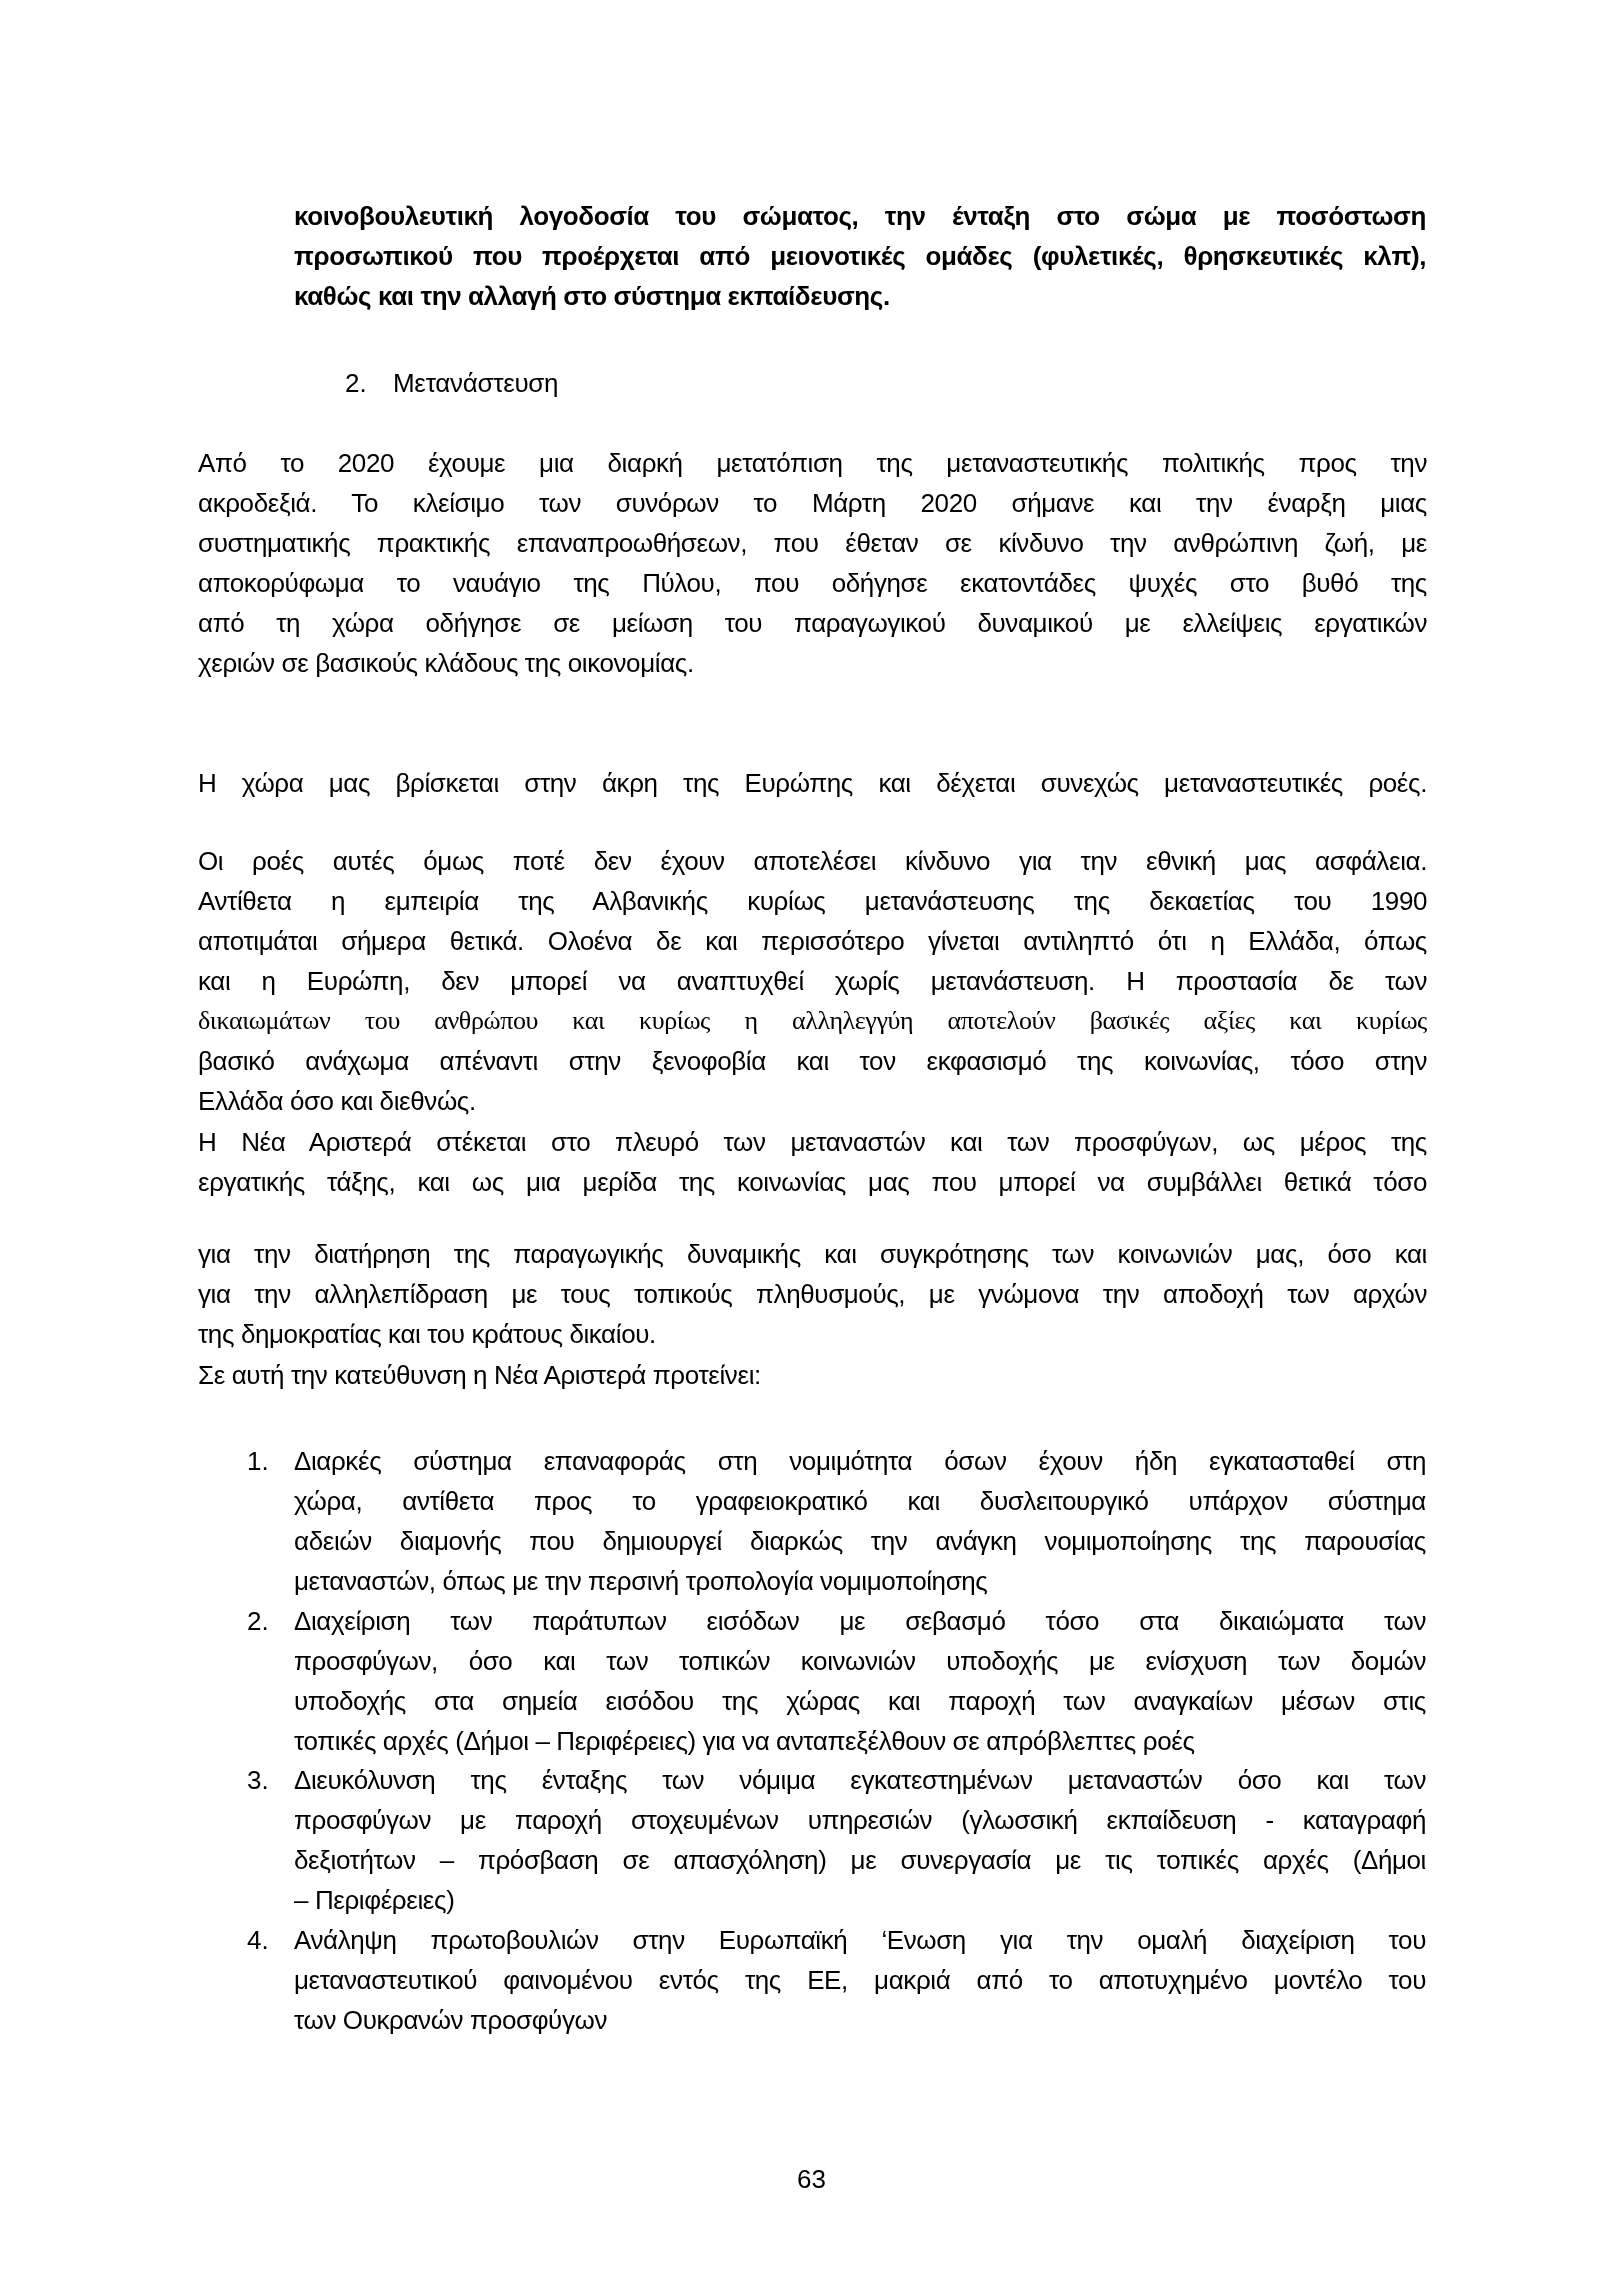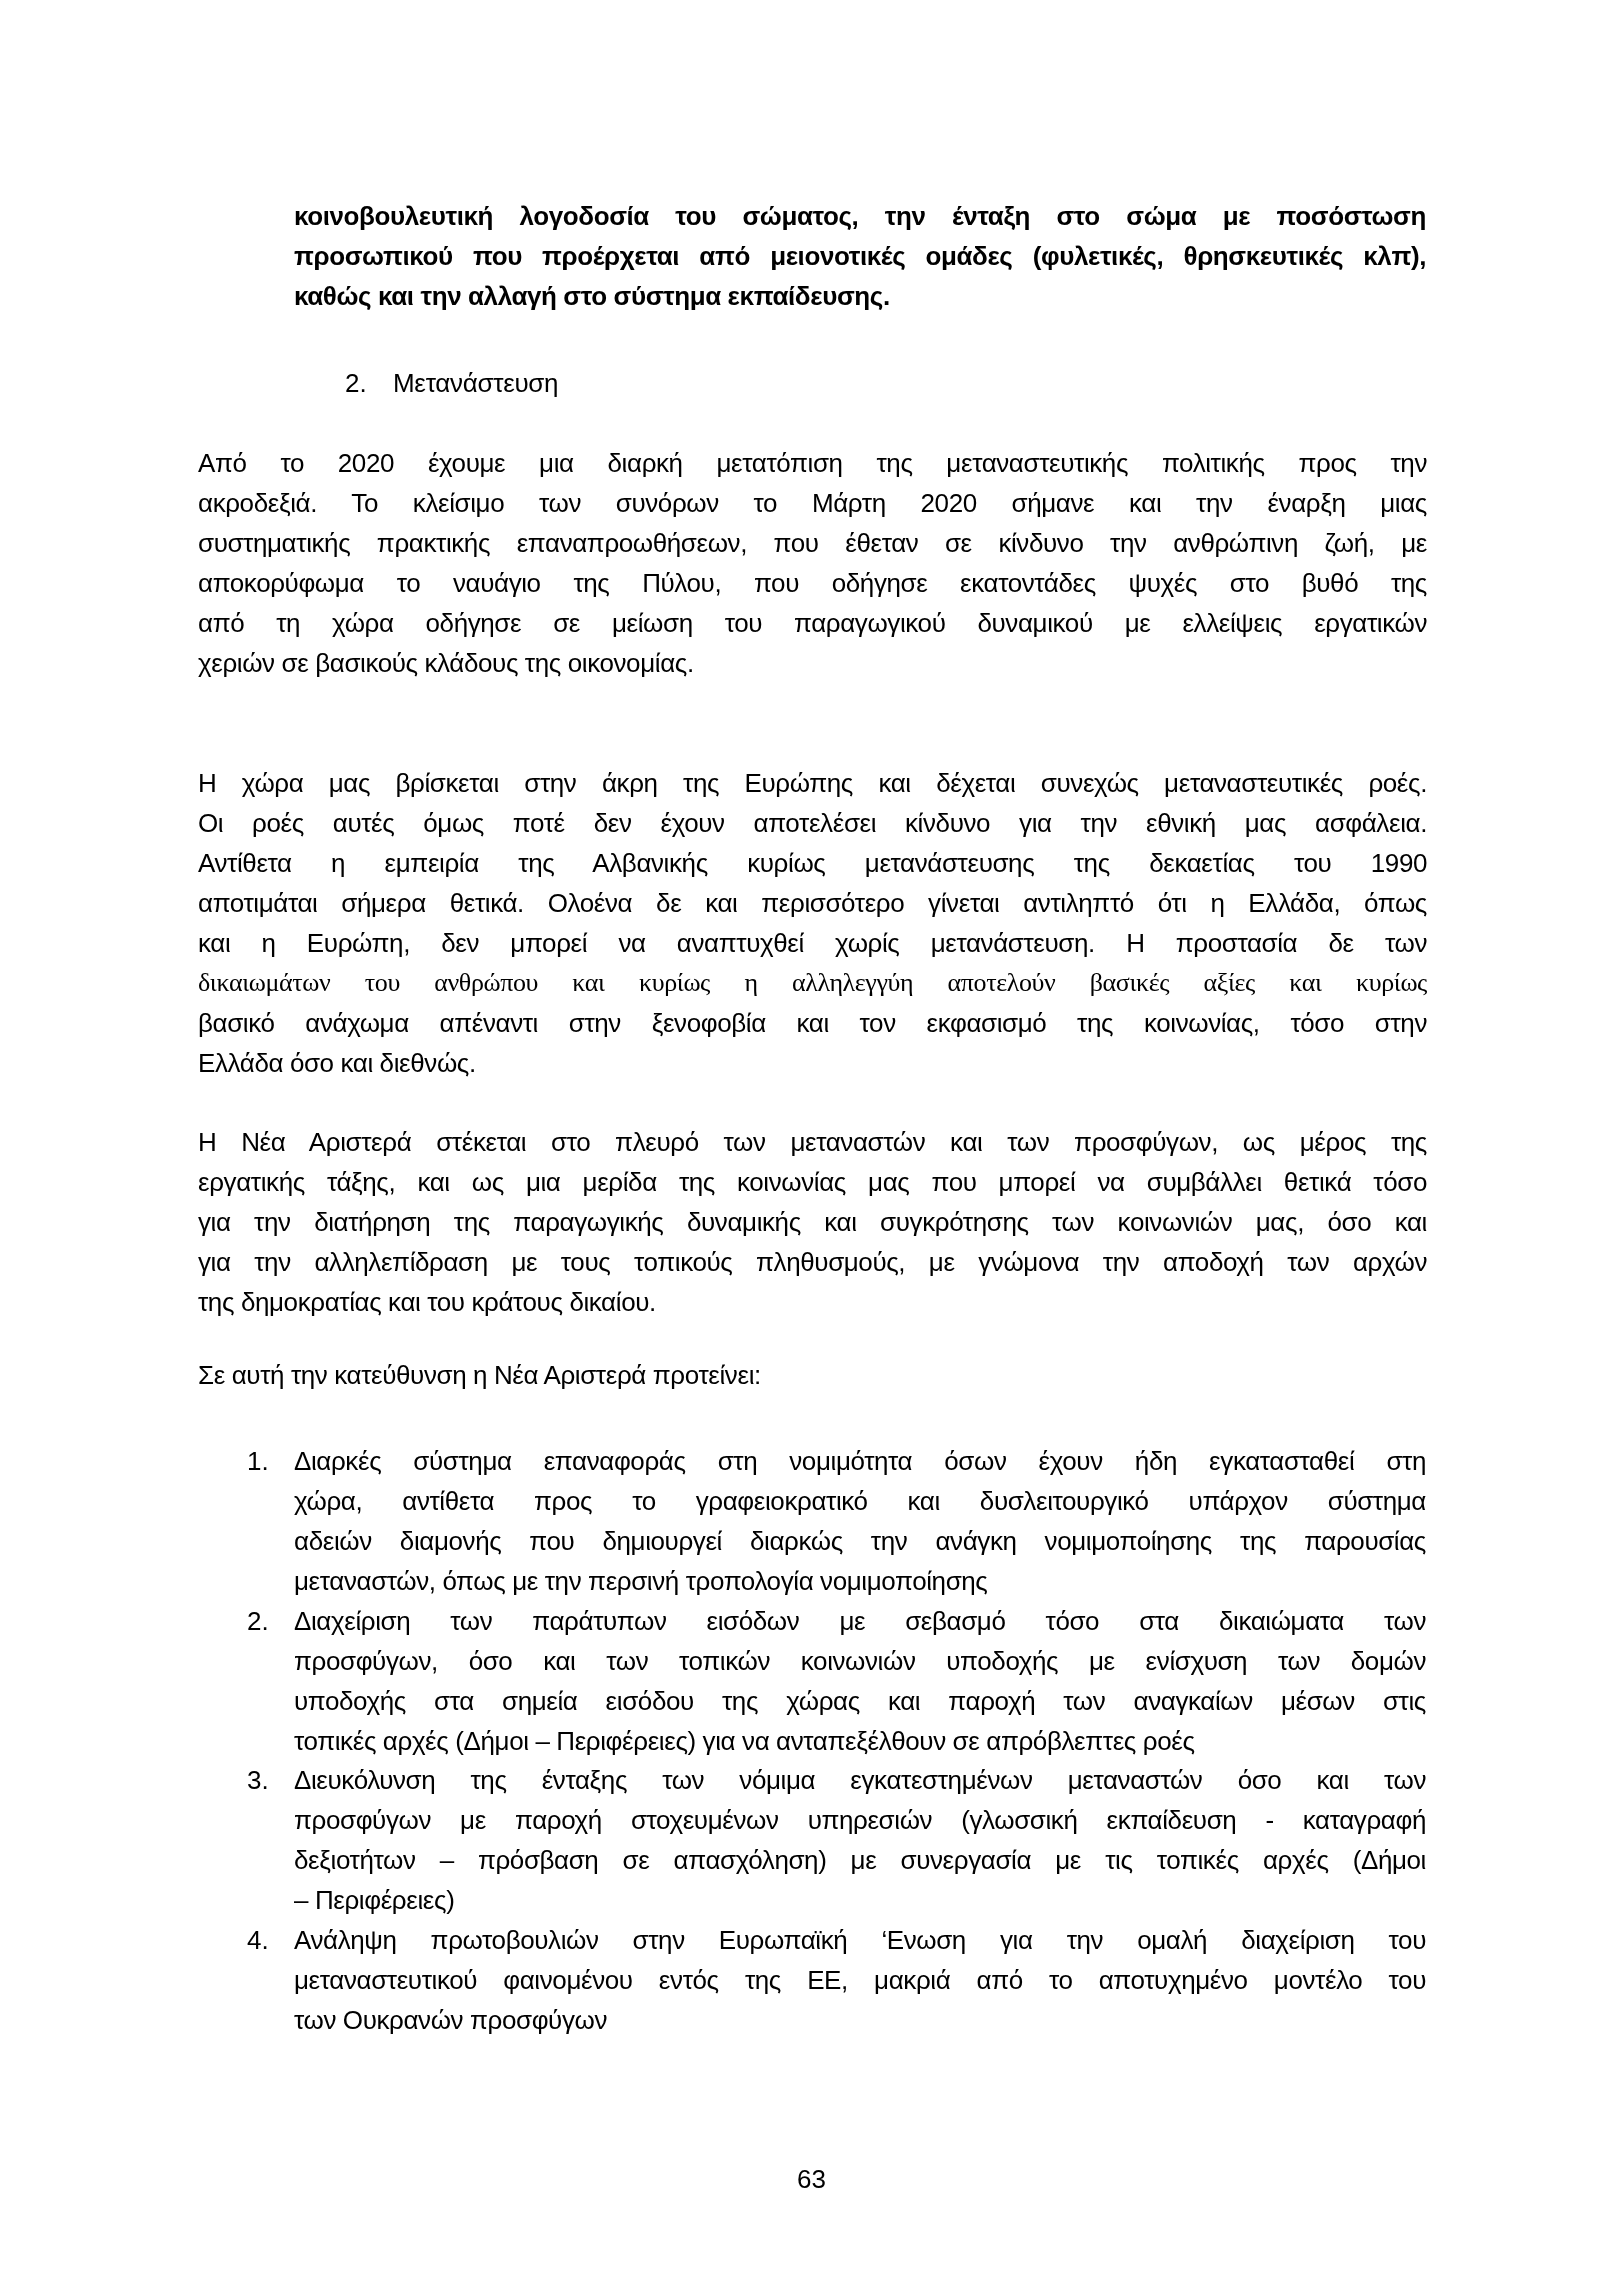--- a/index.html
+++ b/index.html
@@ -43,33 +43,33 @@
     <span class="line" style="white-space: nowrap;">Από το 2020 έχουμε μια διαρκή μετατόπιση της μεταναστευτικής πολιτικής προς την</span>
     <span class="line" style="white-space: nowrap;">ακροδεξιά. Το κλείσιμο των συνόρων το Μάρτη 2020 σήμανε και την έναρξη μιας</span>
     <span class="line" style="white-space: nowrap;">συστηματικής πρακτικής επαναπροωθήσεων, που έθεταν σε κίνδυνο την ανθρώπινη ζωή, με</span>
     <span class="line" style="white-space: nowrap;">αποκορύφωμα το ναυάγιο της Πύλου, που οδήγησε εκατοντάδες ψυχές στο βυθό της</span>
     <span class="line" style="white-space: nowrap;">από τη χώρα οδήγησε σε μείωση του παραγωγικού δυναμικού με ελλείψεις εργατικών</span>
     <span class="line last" style="white-space: nowrap;">χεριών σε βασικούς κλάδους της οικονομίας.</span>
   </div>
 
   <div class="block" style="left:198px; top:763px; width:1229px;">
     <span class="line" style="white-space: nowrap;">Η χώρα μας βρίσκεται στην άκρη της Ευρώπης και δέχεται συνεχώς μεταναστευτικές ροές.</span>
-    <span class="line" style="white-space: nowrap;">Οι ροές αυτές όμως ποτέ δεν έχουν αποτελέσει κίνδυνο για την εθνική μας ασφάλεια.</span>
+    <span class="line" style="white-space: nowrap; margin-top: 38px;">Οι ροές αυτές όμως ποτέ δεν έχουν αποτελέσει κίνδυνο για την εθνική μας ασφάλεια.</span>
     <span class="line" style="white-space: nowrap;">Αντίθετα η εμπειρία της Αλβανικής κυρίως μετανάστευσης της δεκαετίας του 1990</span>
     <span class="line" style="white-space: nowrap;">αποτιμάται σήμερα θετικά. Ολοένα δε και περισσότερο γίνεται αντιληπτό ότι η Ελλάδα, όπως</span>
     <span class="line" style="white-space: nowrap;">και η Ευρώπη, δεν μπορεί να αναπτυχθεί χωρίς μετανάστευση. Η προστασία δε των</span>
     <span class="line" style="white-space: nowrap; font-family: Liberation Serif, serif;">δικαιωμάτων του ανθρώπου και κυρίως η αλληλεγγύη αποτελούν βασικές αξίες και κυρίως</span>
     <span class="line" style="white-space: nowrap;">βασικό ανάχωμα απέναντι στην ξενοφοβία και τον εκφασισμό της κοινωνίας, τόσο στην</span>
     <span class="line last" style="white-space: nowrap;">Ελλάδα όσο και διεθνώς.</span>
   </div>
 
   <div class="block" style="left:198px; top:1122px; width:1229px;">
     <span class="line" style="white-space: nowrap;">Η Νέα Αριστερά στέκεται στο πλευρό των μεταναστών και των προσφύγων, ως μέρος της</span>
     <span class="line" style="white-space: nowrap;">εργατικής τάξης, και ως μια μερίδα της κοινωνίας μας που μπορεί να συμβάλλει θετικά τόσο</span>
-    <span class="line" style="white-space: nowrap;">για την διατήρηση της παραγωγικής δυναμικής και συγκρότησης των κοινωνιών μας, όσο και</span>
+    <span class="line" style="white-space: nowrap; margin-top: 32px;">για την διατήρηση της παραγωγικής δυναμικής και συγκρότησης των κοινωνιών μας, όσο και</span>
     <span class="line" style="white-space: nowrap;">για την αλληλεπίδραση με τους τοπικούς πληθυσμούς, με γνώμονα την αποδοχή των αρχών</span>
     <span class="line last" style="white-space: nowrap;">της δημοκρατίας και του κράτους δικαίου.</span>
   </div>
 
   <div class="block" style="left:198px; top:1355px; width:1229px;">
     <span class="line last" style="white-space: nowrap;">Σε αυτή την κατεύθυνση η Νέα Αριστερά προτείνει:</span>
   </div>
 
   <div class="block" style="left:0; top:1441px; width:1623px;">
 

